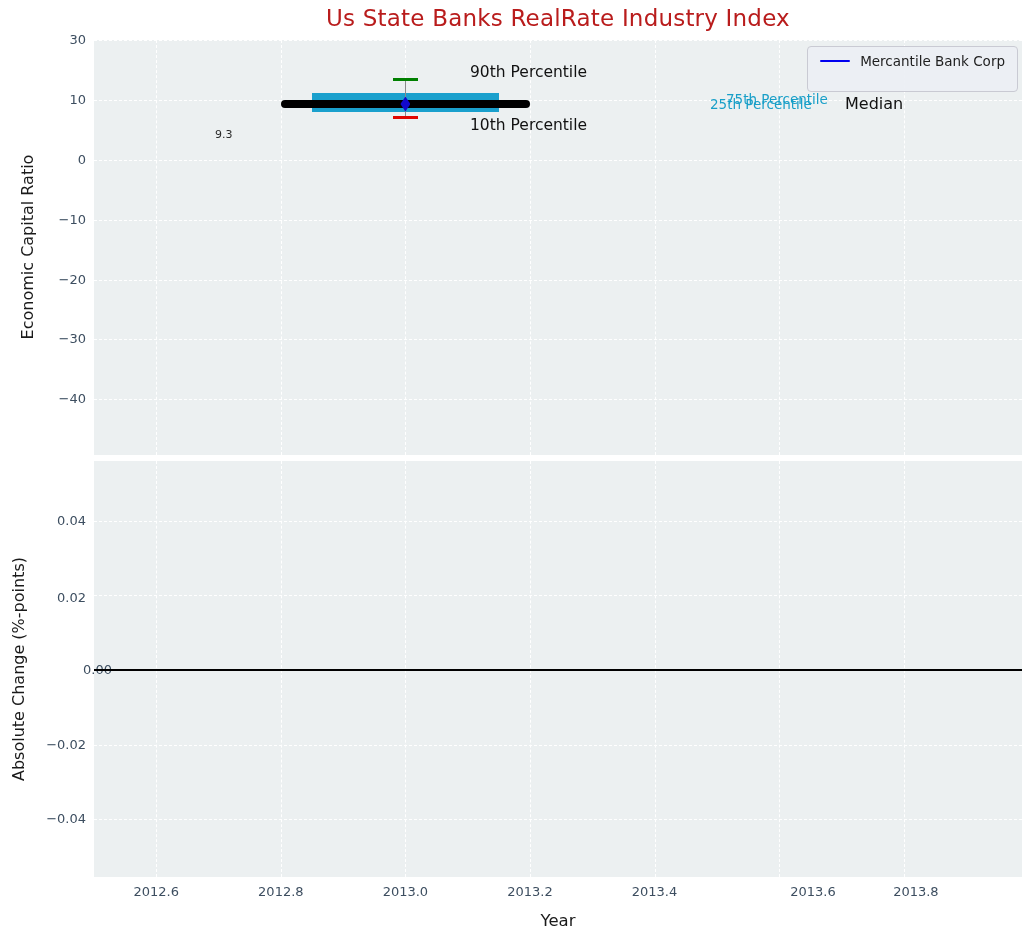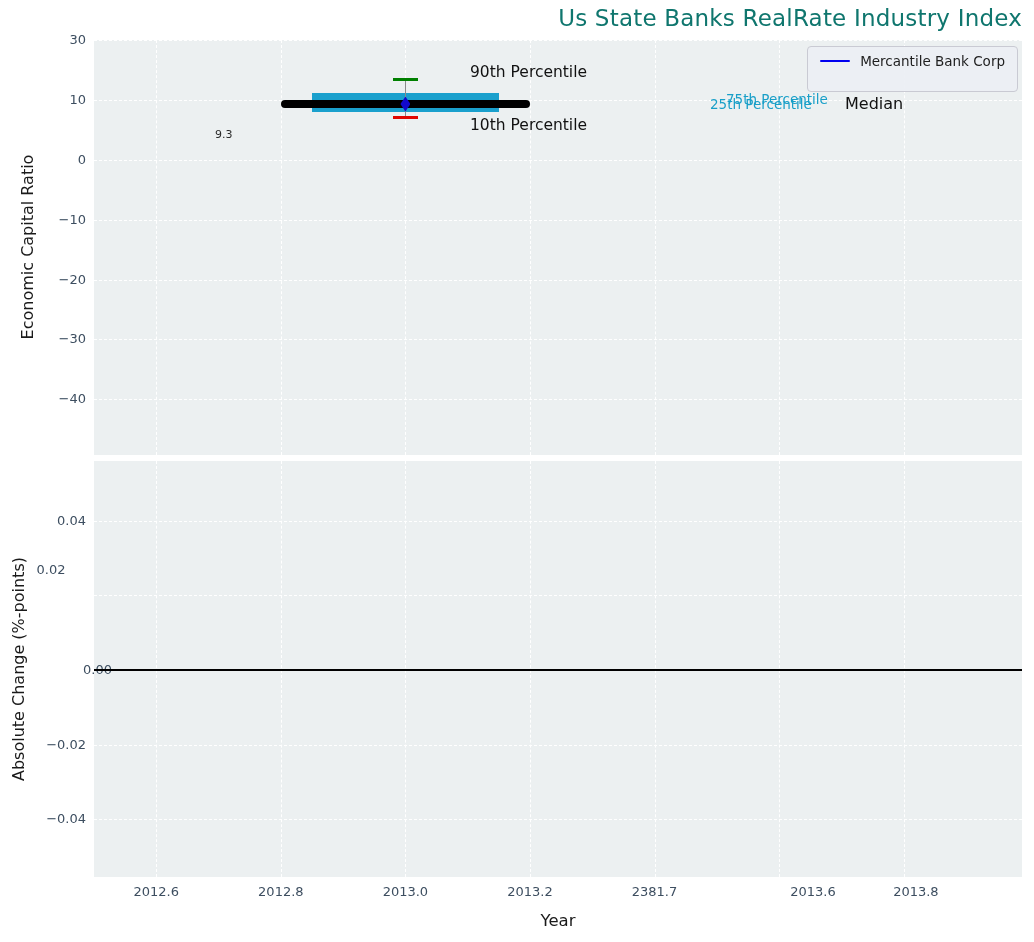--- a/index.html
+++ b/index.html
@@ -1,22 +1,22 @@
 <!DOCTYPE html>
 <html><head>
 <meta charset="utf-8">
 <style>
   html,body{margin:0;padding:0;background:#ffffff;}
   .fig{
     position:relative;width:1034px;height:942px;background:#ffffff;
     font-family:"DejaVu Sans","Liberation Sans",sans-serif;overflow:hidden;
   }
   .title{
-    position:absolute;left:94px;top:5px;width:928px;text-align:right;
-    font-size:23px;color:#0f766e;letter-spacing:.2px;
+    position:absolute;left:94px;top:5px;width:928px;text-align:center;
+    font-size:23px;color:#b91c1c;letter-spacing:.2px;
   }
   .axes{position:absolute;background:#ecf0f1;}
   #axTop{left:94px;top:40px;width:928px;height:415px;}
   #axBot{left:94px;top:461px;width:928px;height:416px;}
   .vgrid{position:absolute;top:0;bottom:0;width:0;border-left:1.4px dashed #ffffff;}
   .hgrid{position:absolute;left:0;right:0;height:0;border-top:1.4px dashed #ffffff;}
   .ytick{position:absolute;left:16px;width:70px;text-align:right;font-size:13px;color:#3d4e60;line-height:16px;}
   .xtick{position:absolute;width:70px;text-align:center;font-size:13px;color:#3d4e60;line-height:16px;top:884px;}
   .axlabel{position:absolute;font-size:16px;color:#1a1a1a;white-space:nowrap;}
   .axlabel.vert{transform:translate(-50%,-50%) rotate(-90deg);}
@@ -98,21 +98,21 @@
     <div class="ytick" style="top: 91.8846px;">10</div>
     <div class="ytick" style="top: 151.769px;">0</div>
     <div class="ytick" style="top: 211.654px;">−10</div>
     <div class="ytick" style="top: 271.538px;">−20</div>
     <div class="ytick" style="top: 331.423px;">−30</div>
     <div class="ytick" style="top: 391.307px; text-align: right;">−40</div>
     <div class="xtick" style="left: 121.282px;">2012.6</div>
     <div class="xtick" style="left: 245.846px;">2012.8</div>
     <div class="xtick" style="left: 370.409px;">2013.0</div>
     <div class="xtick" style="left: 494.973px;">2013.2</div>
-    <div class="xtick" style="left: 619.537px;">2381.7</div>
+    <div class="xtick" style="left: 619.537px;">2013.4</div>
     <div class="xtick" style="left: 778px;">2013.6</div>
     <div class="xtick" style="left: 868.664px; text-align: right;">2013.8</div>
     <div class="ytick" style="top: 512.695px;">0.04</div>
-    <div class="ytick" style="top: 562px; text-align: center;">0.02</div>
+    <div class="ytick" style="top: 590px;">0.02</div>
     <div class="ytick" style="top: 661.933px; padding-left: 26px;">0.00</div>
     <div class="ytick" style="top: 736.552px;">−0.02</div>
     <div class="ytick" style="top: 811.17px;">−0.04</div>
   </div>
 
 </body></html>

